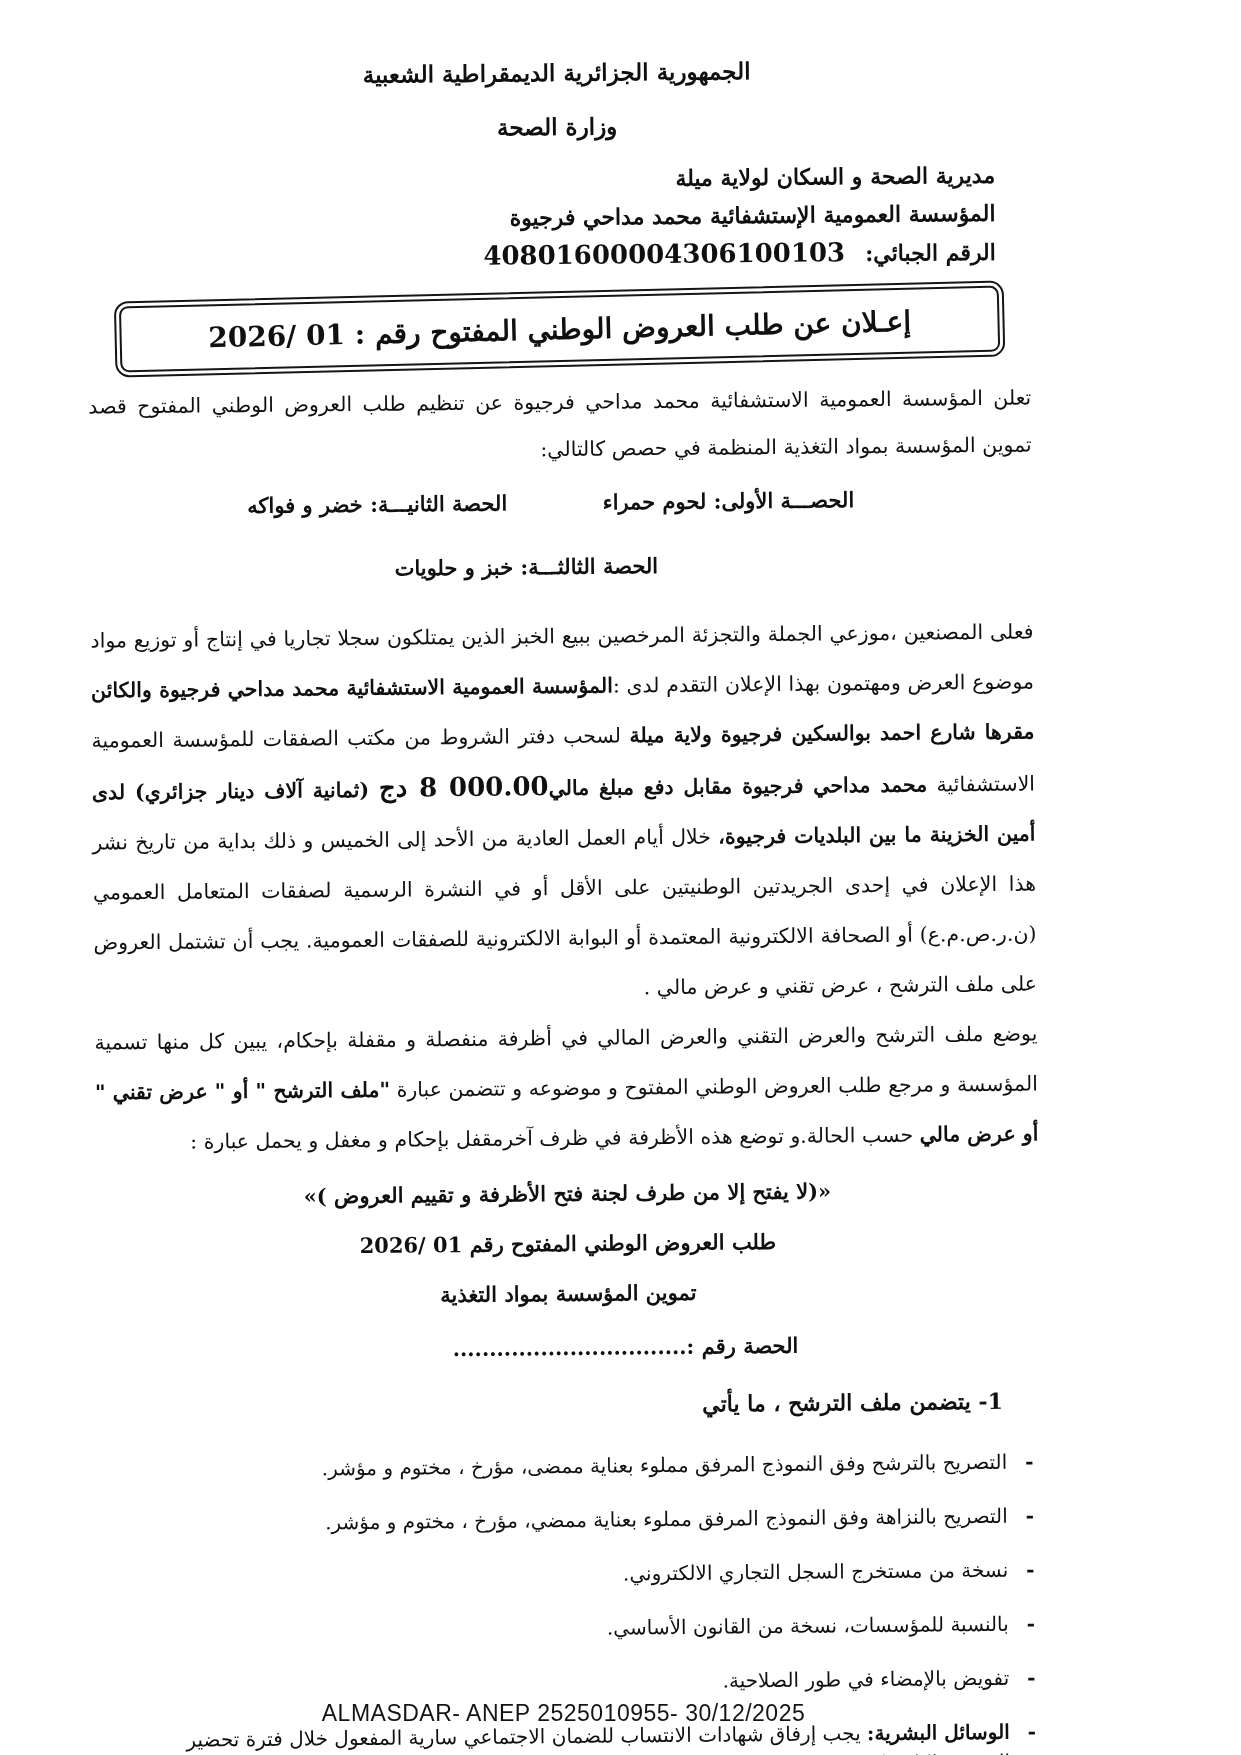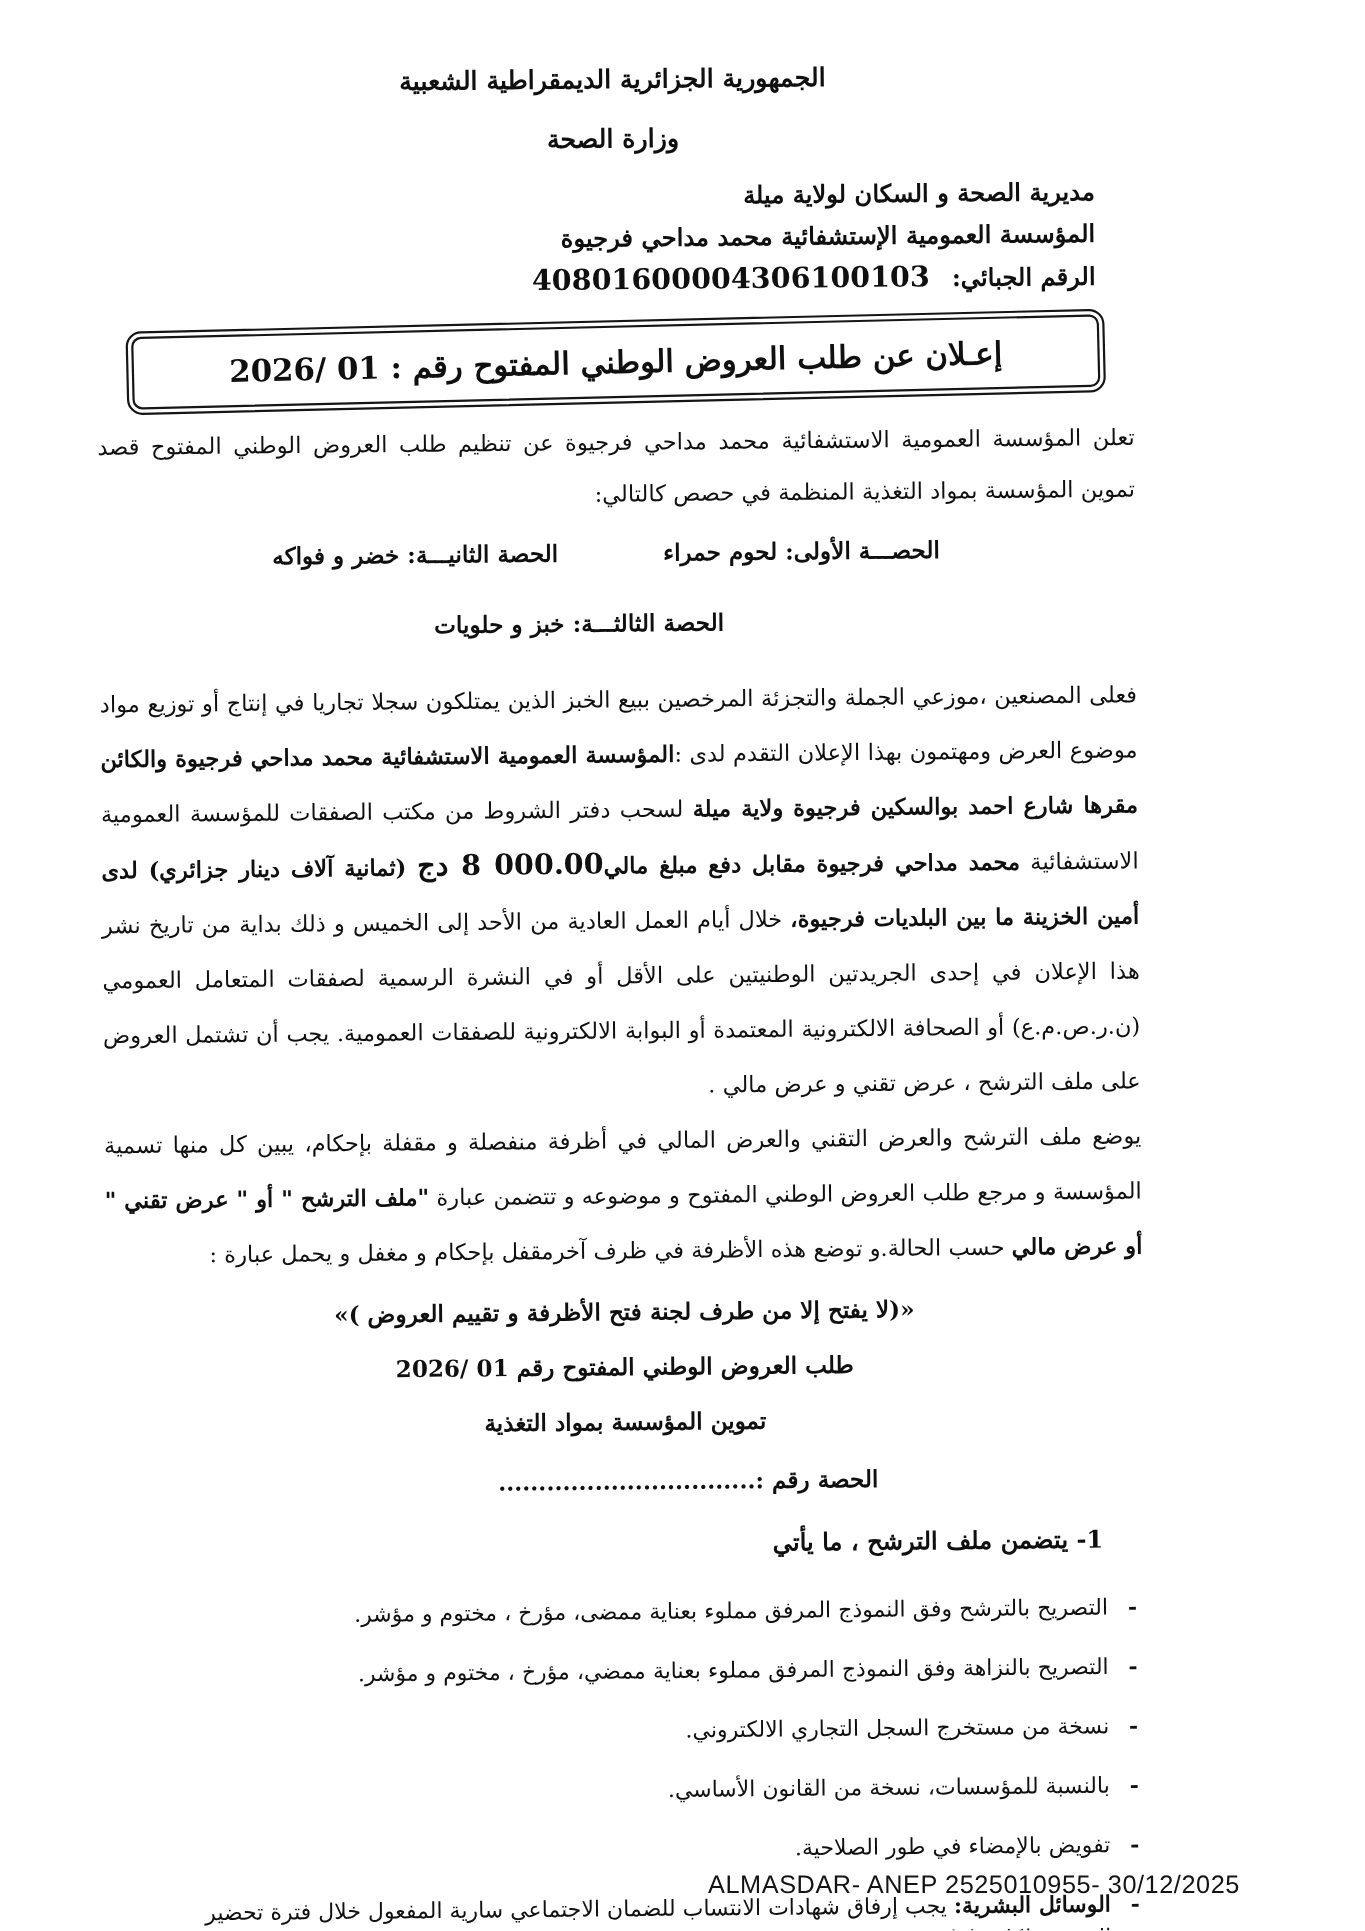--- a/index.html
+++ b/index.html
@@ -32,21 +32,21 @@
   .lot3{margin-top:20px;text-align:center;transform:translateX(-35px);font-weight:bold;font-size:21px;line-height:44px;}
   .p-main{margin-top:22px;}
   .center-lines{margin-top:6px;text-align:center;font-weight:bold;font-size:21px;line-height:50px;}
   .lot-number-line{margin-top:4px;text-align:right;padding-right:334px;font-weight:bold;font-size:21px;line-height:50px;}
   .req-heading{margin-top:10px;text-align:right;padding-right:130px;font-weight:bold;font-size:22px;line-height:44px;}
   .req-list{margin:4px 100px 0 120px;}
   .req-item{display:flex;gap:18px;margin-top:24px;font-size:20px;line-height:30px;align-items:flex-start;}
   .dash{flex:0 0 auto;font-weight:bold;}
   .footer{
     position:absolute;left:0;right:0;bottom:28px;
-    text-align:right;direction:ltr;
+    text-align:center;direction:ltr;
     font-family:"Liberation Sans", sans-serif;
     font-size:23px;color:#141414;letter-spacing:0.5px;
   }
 </style>
 </head>
 <body>
 
 <div class="page">
   <div class="content">
 

